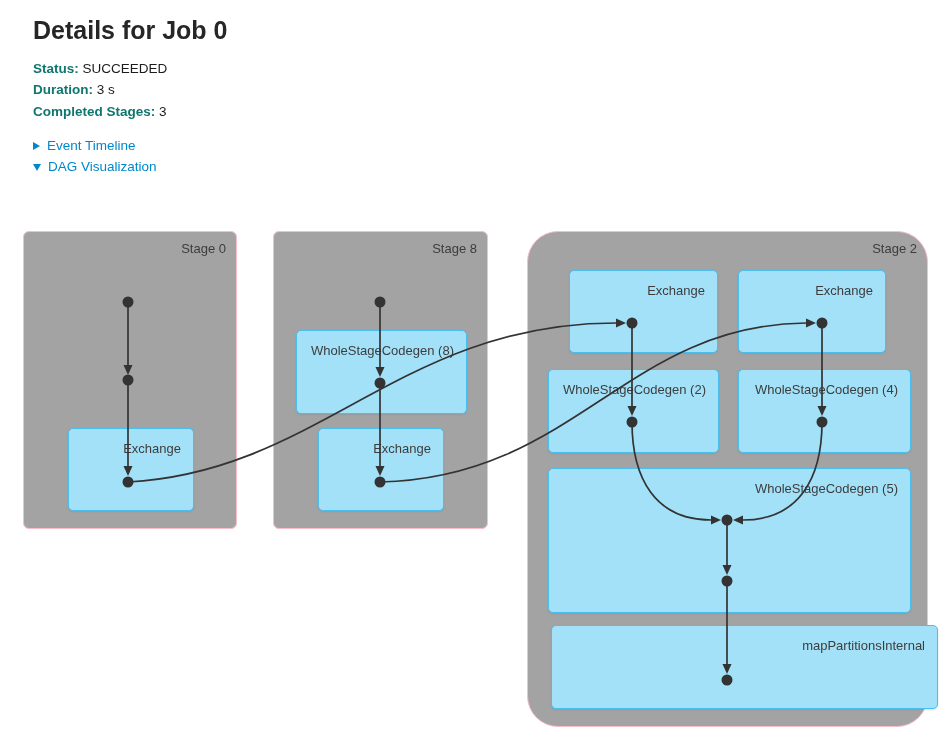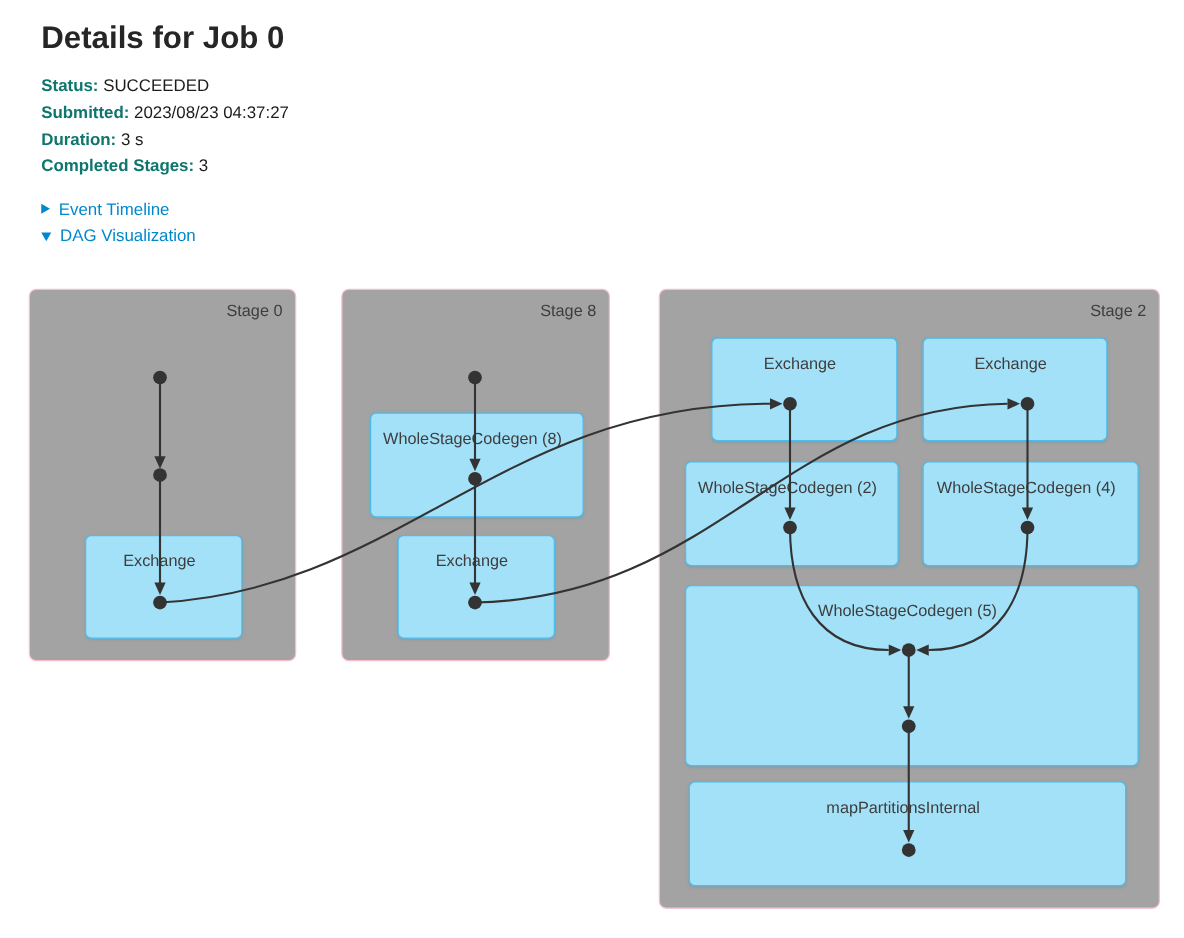--- a/index.html
+++ b/index.html
@@ -34,42 +34,38 @@
   .stage{
     position:absolute;background:#a3a3a3;border:1.5px solid var(--stage-border);
     border-radius:6px;box-sizing:border-box;
   }
   .stage-label{position:absolute;top:9px;right:10px;font-size:13px;color:var(--node-label);}
   .node{
     position:absolute;background:var(--node-fill);border:1px solid var(--node-border);
     border-radius:5px;box-sizing:border-box;box-shadow:0 1px 2px rgba(90,130,150,0.25);
   }
   .node-label{
-    position:absolute;top:12px;right:12px;left:5px;text-align:center;
+    position:absolute;top:12px;right:12px;left:5px;text-align:right;
     font-size:13px;color:var(--node-label);white-space:nowrap;
   }
   svg#edges{position:absolute;left:0;top:0;z-index:2;pointer-events:none;}
   svg#edges .edge{fill:none;stroke:var(--edge);stroke-width:1.7px;}
   svg#edges .arrow{fill:var(--edge);stroke:none;}
   svg#edges .dot{fill:var(--edge);stroke:none;}
 </style>
 </head>
 <body>
 
 <div class="header">
   <h1 class="page-title">Details for Job 0</h1>
 
   <div class="meta">
     <div class="meta-row">
       <span class="lbl">Status:</span>
       <span class="val">SUCCEEDED</span>
-    </div>
-    <div class="meta-row">
-      <span class="lbl">Submitted:</span>
-      <span class="val">2023/08/23 04:37:27</span>
     </div>
     <div class="meta-row">
       <span class="lbl">Duration:</span>
       <span class="val">3 s</span>
     </div>
     <div class="meta-row">
       <a class="lbl link bold">Completed Stages:</a>
       <span class="val">3</span>
     </div>
   </div>
@@ -95,38 +91,38 @@
     </div>
     <div class="stage" style="left: 273px; top: 231px; width: 215px; height: 298px;">
       <div class="stage-label">Stage 8</div>
       <div class="node" style="left: 22px; top: 98px; width: 171px; height: 84px;">
         <div class="node-label">WholeStageCodegen (8)</div>
       </div>
       <div class="node" style="left: 44px; top: 196px; width: 126px; height: 83px;">
         <div class="node-label">Exchange</div>
       </div>
     </div>
-    <div class="stage" style="left: 527px; top: 231px; width: 401px; height: 496px;">
+    <div class="stage" style="left: 527px; top: 231px; width: 401px; height: 496px; border-radius: 31px;">
       <div class="stage-label">Stage 2</div>
       <div class="node" style="left: 41px; top: 38px; width: 149px; height: 83px;">
         <div class="node-label">Exchange</div>
       </div>
       <div class="node" style="left: 210px; top: 38px; width: 148px; height: 83px;">
         <div class="node-label">Exchange</div>
       </div>
       <div class="node" style="left: 20px; top: 137px; width: 171px; height: 84px;">
         <div class="node-label">WholeStageCodegen (2)</div>
       </div>
       <div class="node" style="left: 210px; top: 137px; width: 173px; height: 84px;">
         <div class="node-label">WholeStageCodegen (4)</div>
       </div>
       <div class="node" style="left: 20px; top: 236px; width: 363px; height: 145px;">
         <div class="node-label">WholeStageCodegen (5)</div>
       </div>
-      <div class="node" style="left: 23px; top: 393px; width: 350px; height: 84px;">
+      <div class="node" style="left: 23px; top: 393px; width: 387px; height: 84px;">
         <div class="node-label">mapPartitionsInternal</div>
       </div>
     </div>
   </div>
 <svg id="edges" width="947" height="750">
     <path d="M128 302 L128 366" class="edge"></path>
     <polygon points="128,375 123.5,365 132.5,365" class="arrow"></polygon>
     <path d="M128 380 L128 467" class="edge"></path>
     <polygon points="128,476 123.5,466 132.5,466" class="arrow"></polygon>
     <path d="M380 302 L380 368" class="edge"></path>

